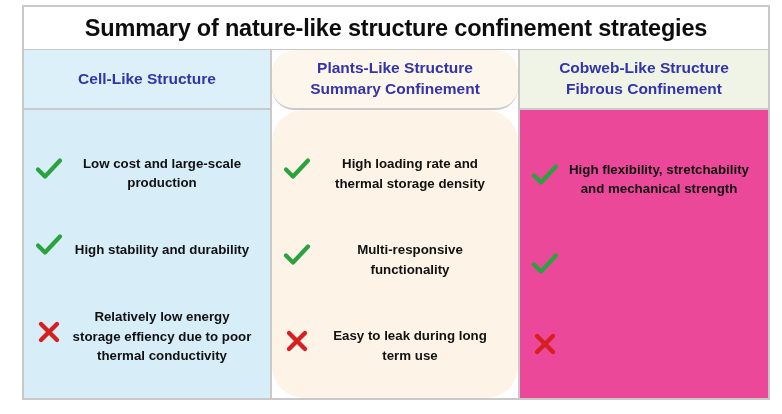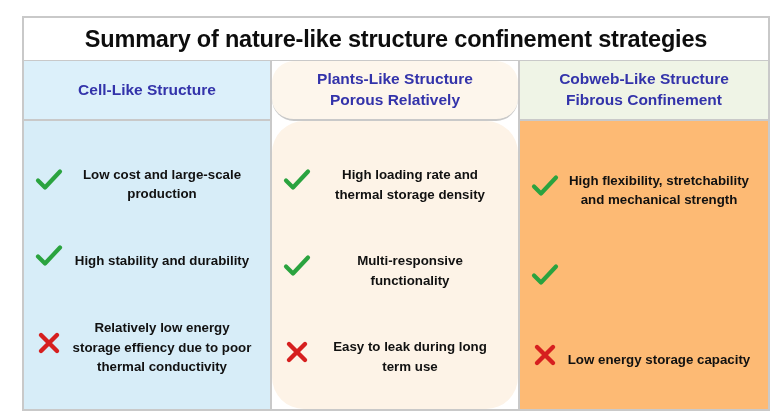--- a/index.html
+++ b/index.html
@@ -12,21 +12,21 @@
     height: 414px;
     overflow: hidden;
     font-family: "Liberation Sans", sans-serif;
   }
 
   #figure {
     position: relative;
     width: 782px;
     height: 318px;
     box-sizing: border-box;
-    padding: 16px 12px 10px 22px;
+    padding: 5px 12px 10px 22px;
     background: #ffffff;
   }
 
   
   .title-bar {
     box-sizing: border-box;
     width: 100%;
     height: 44px;
     background: #ffffff;
     border: 2px solid #c9c9c9;
@@ -96,21 +96,21 @@
     justify-content: space-around;
     padding: 16px 8px 14px 8px;
   }
 
   
   .col-blue  .col-head { background: #dcf0fa; }
   .col-blue  .col-body { background: #d7edf8; }
   .col-cream .col-head { background: #fdf6ec; border-radius: 22px; }
   .col-cream .col-body { background: #fdf3e7; border-radius: 32px; }
   .col-green .col-head { background: #eff4e6; }
-  .col-green .col-body { background: #fdba74; }
+  .col-green .col-body { background: #ec4899; }
 
   
   .bullet {
     display: flex;
     align-items: center;
     gap: 6px;
     padding: 2px 2px;
   }
   .bullet-icon {
     flex: 0 0 auto;
@@ -177,21 +177,21 @@
           </span>
           <span class="bullet-text">Relatively low energy storage effiency due to poor thermal conductivity</span>
         </div>
 
       </div>
     </div>
 
     <div class="column col-cream">
       <div class="col-head">
         <div class="col-head-line">Plants-Like Structure</div>
-        <div class="col-head-line">Porous Relatively</div>
+        <div class="col-head-line">Summary Confinement</div>
       </div>
       <div class="col-body">
 
         <div class="bullet">
           <span class="bullet-icon">
             <svg width="28" height="24" viewBox="0 0 28 24" aria-hidden="true">
               <path d="M3 12.5 L10 19.5 L25 3.5" fill="none" stroke="#2aa33f" stroke-width="4.2" stroke-linecap="round" stroke-linejoin="round"></path>
             </svg>
           </span>
           <span class="bullet-text">High loading rate and thermal storage density</span>
@@ -241,20 +241,19 @@
             </svg>
           </span>
         </div>
 
         <div class="bullet">
           <span class="bullet-icon">
             <svg width="24" height="24" viewBox="0 0 24 24" aria-hidden="true">
               <path d="M4 4 L20 20 M20 4 L4 20" fill="none" stroke="#d61f1f" stroke-width="4.4" stroke-linecap="round"></path>
             </svg>
           </span>
-          <span class="bullet-text">Low energy storage capacity</span>
         </div>
 
       </div>
     </div>
 
   </div>
 </div>
 
 </body></html>

